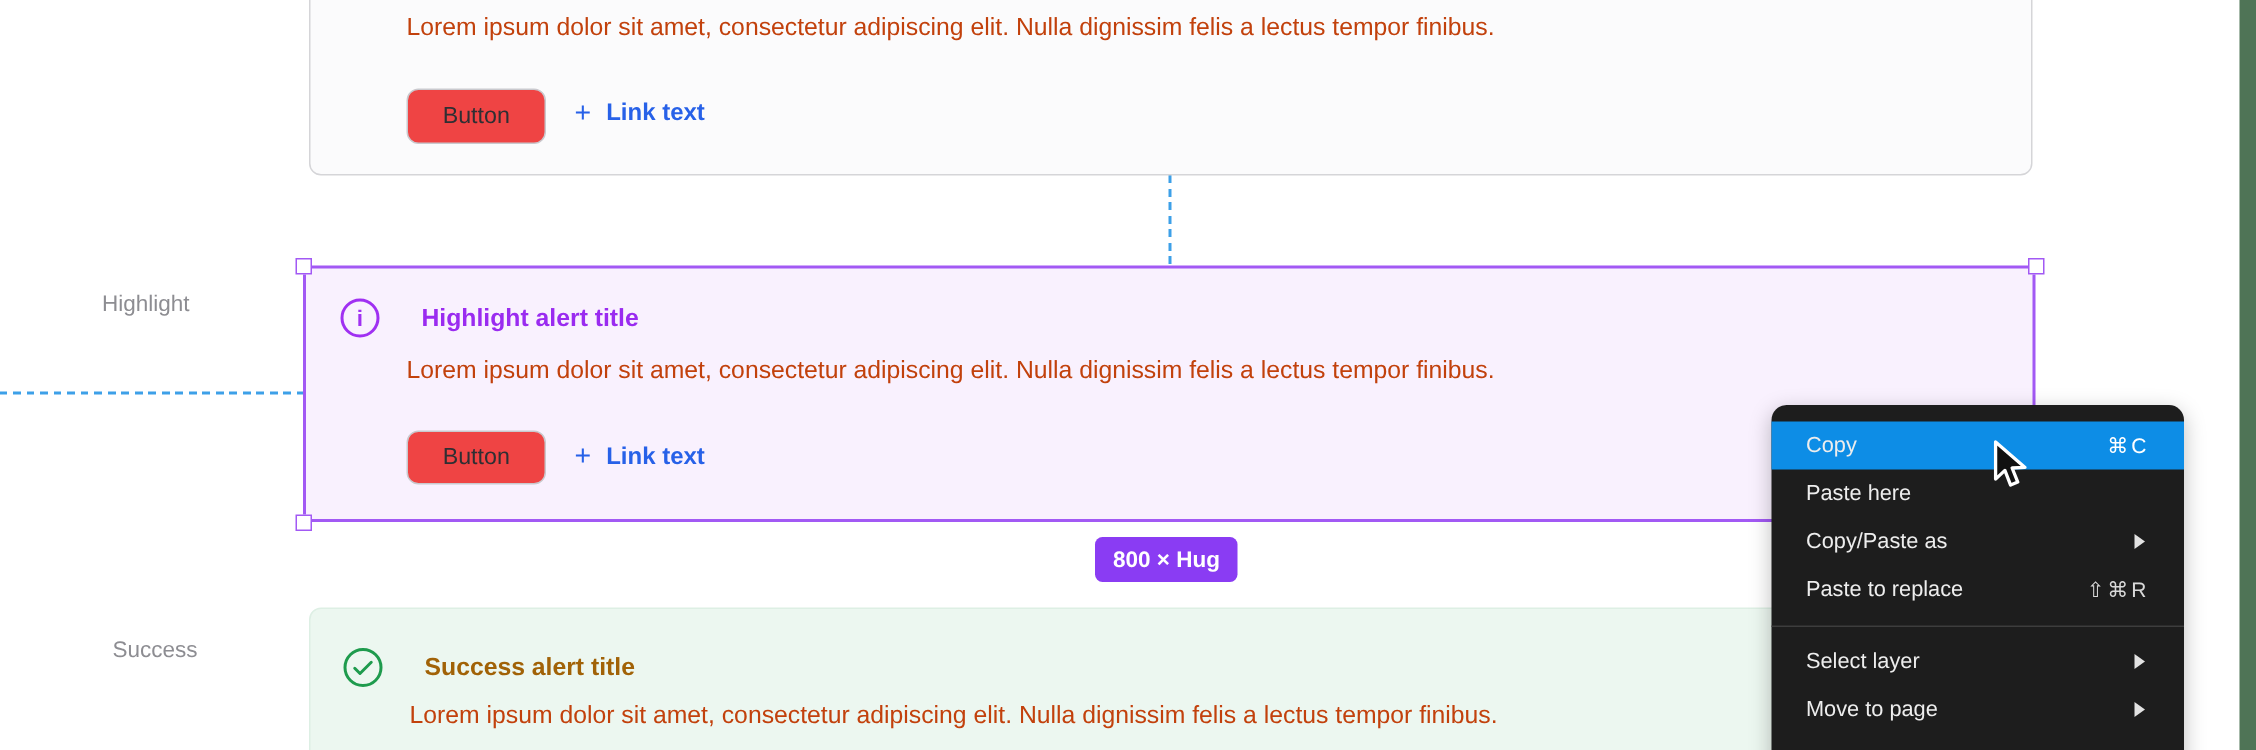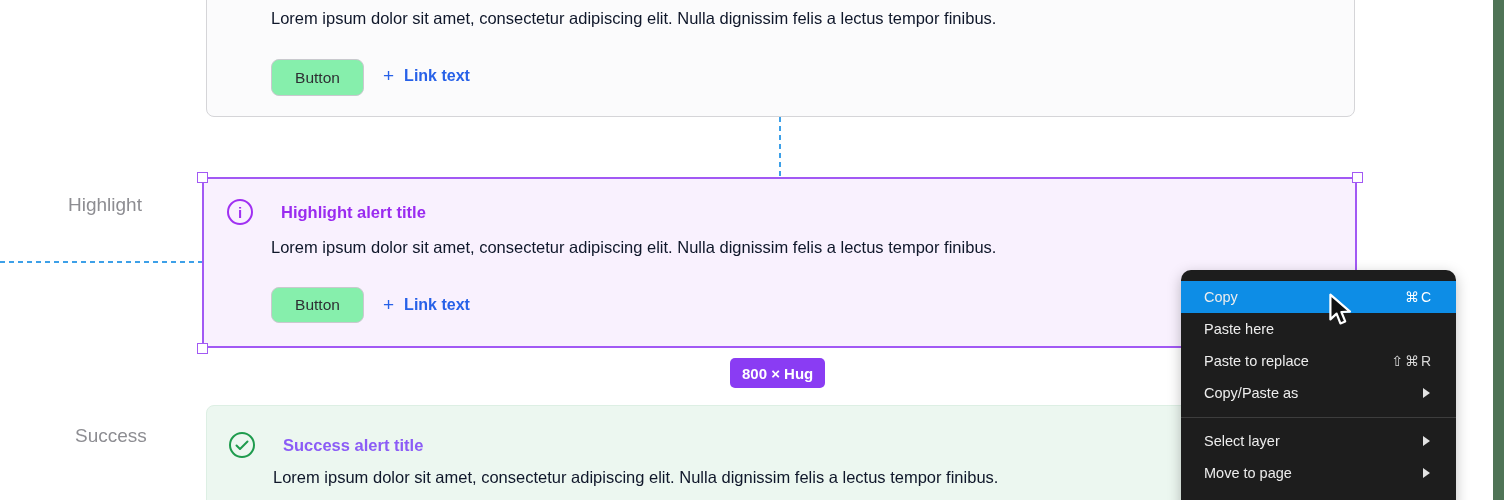--- a/index.html
+++ b/index.html
@@ -10,32 +10,32 @@
   
   .guide-v{position:absolute;width:2px;background:repeating-linear-gradient(180deg,#3da0e8 0 5px,transparent 5px 9px);}
   .guide-h{position:absolute;height:2px;background:repeating-linear-gradient(90deg,#3da0e8 0 5px,transparent 5px 9px);}
   
   .card{position:absolute;box-sizing:border-box;border-radius:8px;}
   .card-top{left:206px;top:-62px;width:1149px;height:179px;background:#fbfbfc;border:1px solid #d5d5d8;}
   .card-highlight{left:202px;top:177px;width:1155px;height:171px;background:#f9f1fe;border:2px solid #a259f4;border-radius:2px;}
   .card-success{left:206px;top:405px;width:1151px;height:130px;background:#ecf7f0;border:1px solid #ddefe4;}
   .handle{position:absolute;width:11px;height:11px;background:#fff;border:1.5px solid #a259f4;box-sizing:border-box;z-index:6;}
   
-  .alert-body{position:absolute;font-size:16.5px;color:#0f172a;white-space:nowrap;}
+  .alert-body{position:absolute;font-size:16.5px;color:#c2410c;white-space:nowrap;}
   .alert-title{position:absolute;font-size:16.5px;font-weight:bold;white-space:nowrap;margin-left:10px;}
   .title-purple{color:#9a2bf0;}
-  .title-green{color:#8b5cf6;}
+  .title-green{color:#a16207;}
   .icon-circle{position:absolute;box-sizing:border-box;width:26px;height:26px;border-radius:50%;display:flex;align-items:center;justify-content:center;}
   .info-circle{border:2px solid #a030f2;color:#a030f2;font-size:15px;font-weight:bold;font-style:normal;}
   .check-circle{border:2px solid #1e9b4d;color:#1e9b4d;}
-  .btn{position:absolute;box-sizing:border-box;width:93px;height:37px;background:#86efac;border:1px solid #c9c9ce;border-radius:8px;
+  .btn{position:absolute;box-sizing:border-box;width:93px;height:37px;background:#ef4444;border:1px solid #c9c9ce;border-radius:8px;
        display:flex;align-items:center;justify-content:center;font-size:15.5px;color:#2e2f33;cursor:default;}
   .link{position:absolute;display:flex;align-items:center;gap:10px;color:#2761e8;font-size:16px;font-weight:bold;white-space:nowrap;}
   .link .plus{font-size:19px;font-weight:normal;line-height:1;}
-  .side-label{position:absolute;font-size:19px;color:#8d8d92;white-space:nowrap;}
+  .side-label{position:absolute;font-size:15px;color:#8d8d92;white-space:nowrap;}
   
   .size-badge{position:absolute;left:730px;top:358px;height:30px;padding:0 12px;background:#8a3cf3;border-radius:5px;
               color:#fff;font-size:15px;font-weight:bold;display:flex;align-items:center;z-index:7;white-space:nowrap;}
   
   .ctx-menu{position:absolute;left:1181px;top:270px;width:275px;height:245px;background:#1d1d1d;border-radius:10px 10px 0 0;
             padding-top:11px;box-sizing:border-box;z-index:10;box-shadow:0 4px 14px rgba(0,0,0,.25);}
   .ctx-row{height:32px;display:flex;align-items:center;padding:0 23px;justify-content:space-between;
            color:#ededed;font-size:14.5px;white-space:nowrap;cursor:default;}
   .ctx-row .shortcut{color:#d9d9d9;letter-spacing:2px;font-size:14px;}
   .ctx-row.active{background:#0d8de6;}
@@ -102,26 +102,26 @@
 
   <div class="ctx-menu">
     <div class="ctx-row active">
       <span>Copy</span>
       <span class="shortcut">⌘C</span>
     </div>
     <div class="ctx-row">
       <span>Paste here</span>
     </div>
     <div class="ctx-row">
+      <span>Copy/Paste as</span>
+      <span class="submenu-arrow"></span>
+    </div>
+    <div class="ctx-row">
       <span>Paste to replace</span>
       <span class="shortcut">⇧⌘R</span>
-    </div>
-    <div class="ctx-row">
-      <span>Copy/Paste as</span>
-      <span class="submenu-arrow"></span>
     </div>
     <div class="ctx-sep-wrap">
         <div class="ctx-sep"></div>
       </div>
     <div class="ctx-row">
       <span>Select layer</span>
       <span class="submenu-arrow"></span>
     </div>
     <div class="ctx-row">
       <span>Move to page</span>

